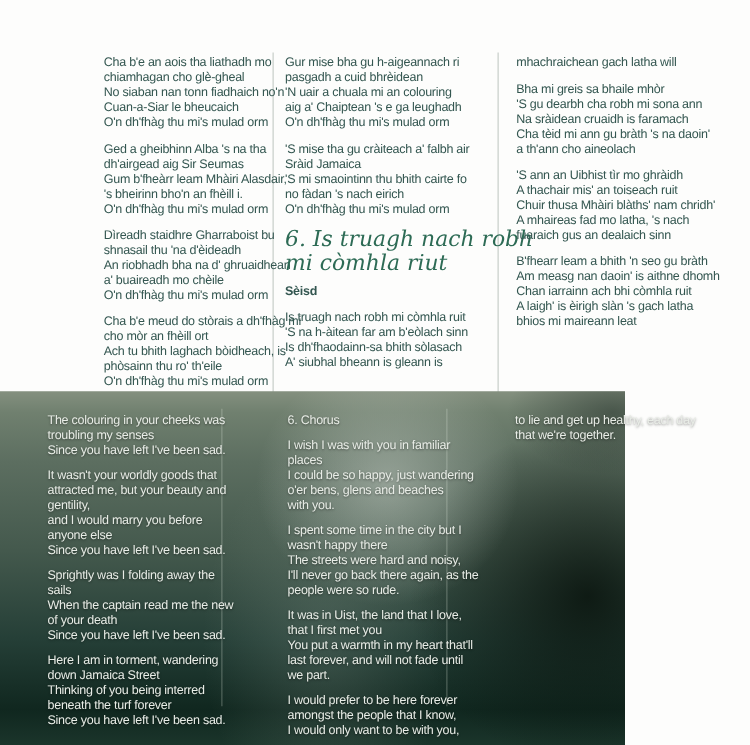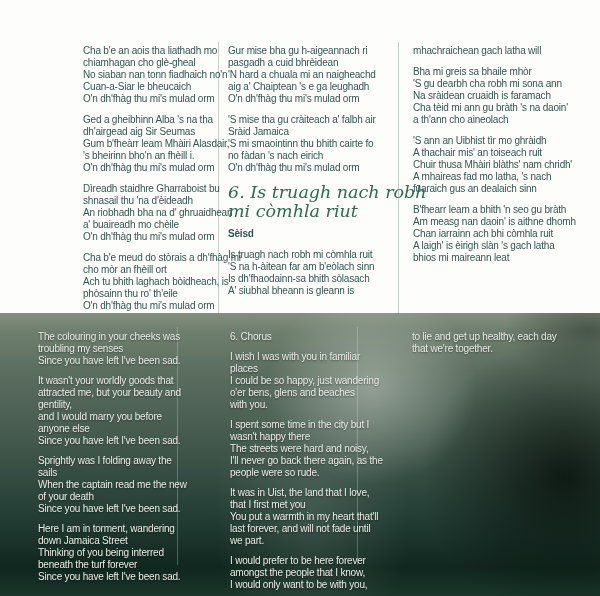--- a/index.html
+++ b/index.html
@@ -25,27 +25,28 @@
   #div2{left:398px;}
   .song-title{
     font-family:"DejaVu Serif",serif;font-style:italic;
     font-size:17.5px;line-height:19px;letter-spacing:0;
     color:#2d6b55;margin:2px 0 7px 0;white-space:pre;font-weight:normal;
   }
   .song-credit{margin:0 0 8px 0;white-space:pre;}
   .chorus-label-g{font-weight:bold;margin:0 0 3px 0;white-space:pre;}
   
   .photo-band{
-    position:absolute;left:0;top:313px;width:600px;height:283px;z-index:2;
+    position:absolute;left:0;top:313px;width:488px;height:283px;z-index:2;
     background:
       radial-gradient(ellipse 150px 140px at 62% 26%, rgba(198,206,197,0.55), rgba(198,206,197,0) 70%),
       radial-gradient(ellipse 140px 220px at 52% 70%, rgba(160,175,163,0.22), rgba(160,175,163,0) 70%),
       radial-gradient(ellipse 230px 220px at 94% 58%, rgba(8,18,12,0.85), rgba(8,18,12,0) 62%),
       radial-gradient(ellipse 120px 70px at 98% 6%, rgba(40,52,45,0.55), rgba(40,52,45,0) 70%),
       linear-gradient(180deg,#84907f 0%,#70806f 6%,#5c6e60 20%,#44594d 45%,#253f37 70%,#10271f 90%,#1b352b 100%);
+    padding-left: 12px;
   }
   .english-col{
     position:absolute;top:18px;
     font-size:10px;line-height:12px;letter-spacing:-0.2px;
     color:#e9ede7;text-shadow:0 1px 2px rgba(0,0,0,0.45);
   }
   .english-col p{margin:0 0 8px 0;white-space:pre;}
   #ecol1{left:38px;width:180px;}
   #ecol2{left:230px;width:168px;}
   #ecol3{left:412px;width:180px;}
@@ -85,21 +86,21 @@
       <p>Cha b'e meud do stòrais a dh'fhàg mi
 cho mòr an fhèill ort
 Ach tu bhith laghach bòidheach, is
 phòsainn thu ro' th'eile
 O'n dh'fhàg thu mi's mulad orm</p>
     </div>
 
     <div class="gaelic-col" id="gcol2">
       <p>Gur mise bha gu h-aigeannach ri
 pasgadh a cuid bhrèidean
-'N hard a chuala mi an naigheachd
+'N uair a chuala mi an colouring
 aig a' Chaiptean 's e ga leughadh
 O'n dh'fhàg thu mi's mulad orm</p>
       <p>'S mise tha gu cràiteach a' falbh air
 Sràid Jamaica
 'S mi smaointinn thu bhith cairte fo
 no fàdan 's nach eirich
 O'n dh'fhàg thu mi's mulad orm</p>
       <h2 class="song-title">6. Is truagh nach robh
 mi còmhla riut</h2>
       <p class="chorus-label-g">Sèisd</p>

